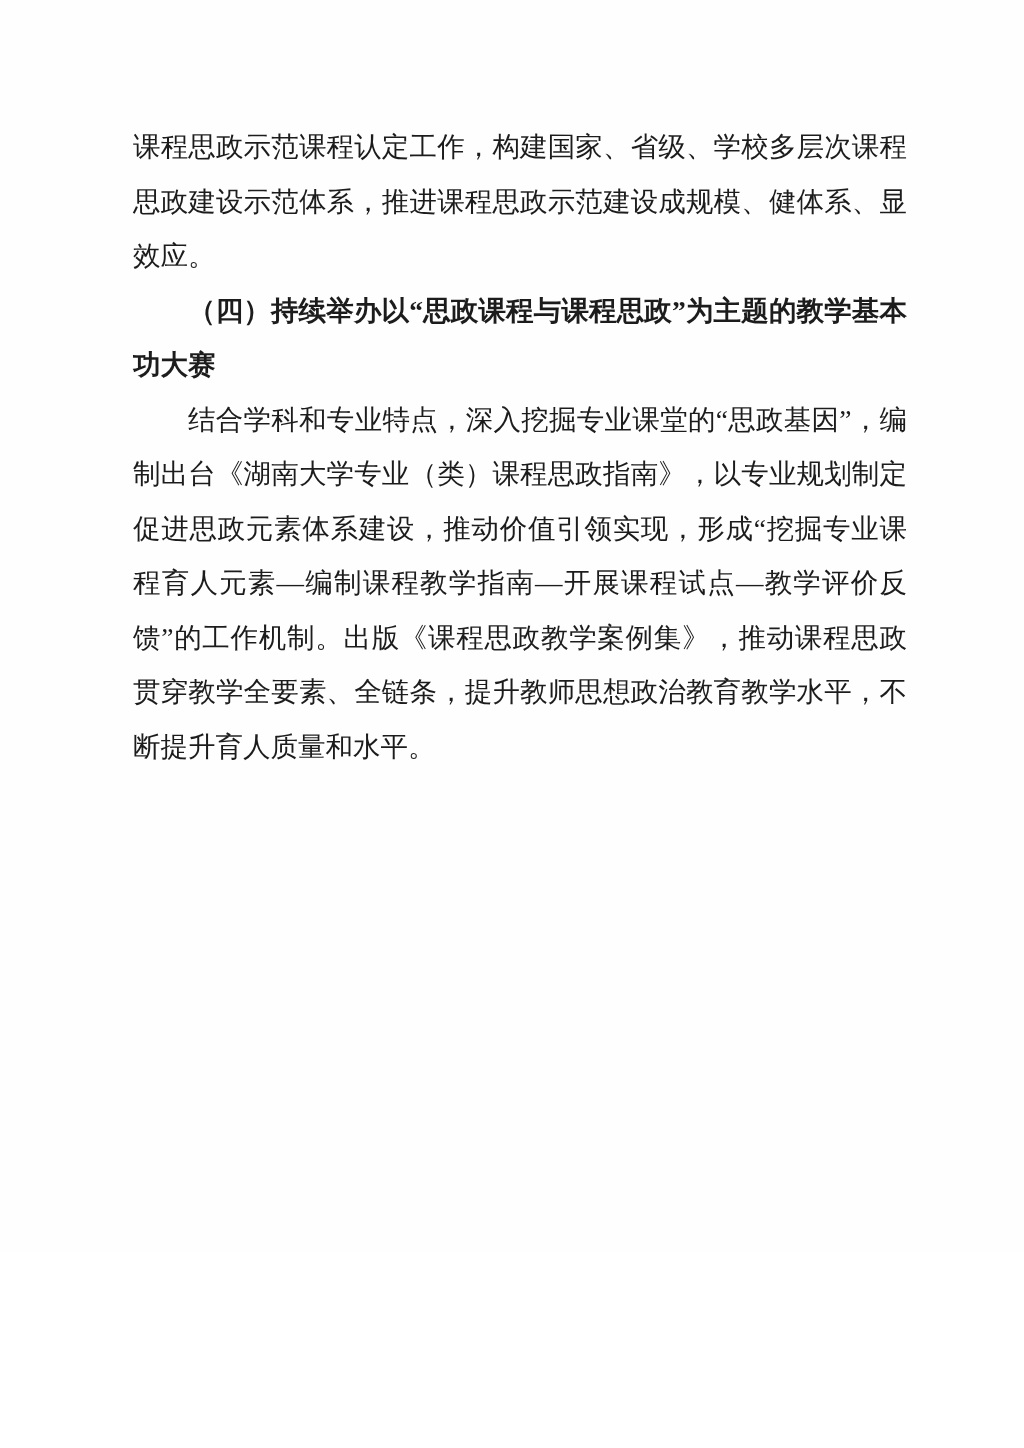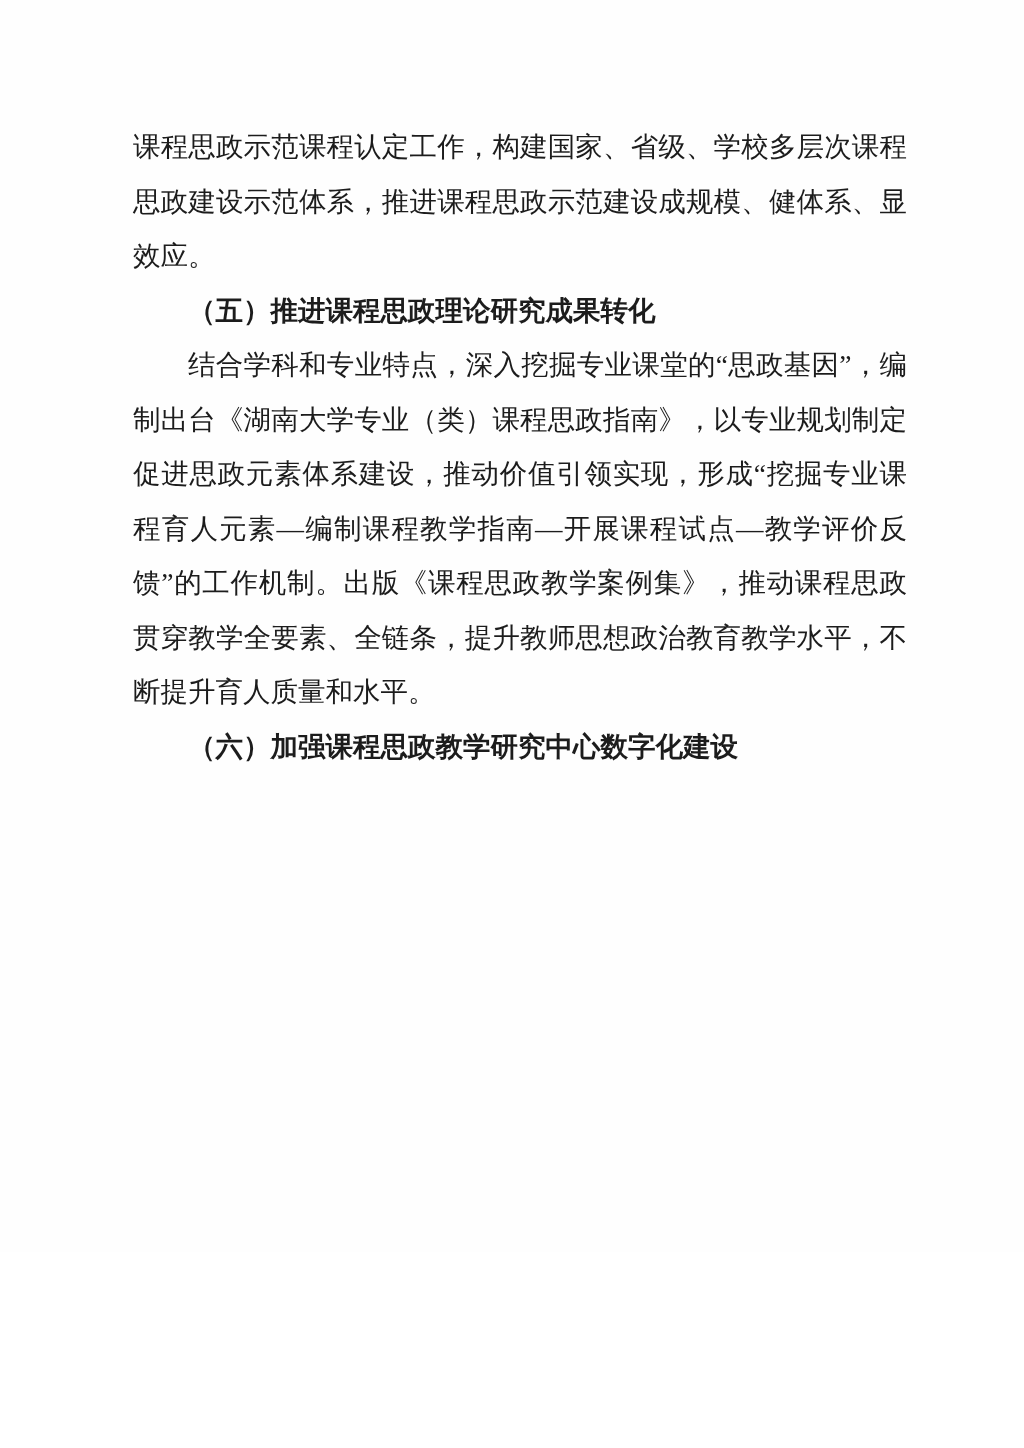--- a/index.html
+++ b/index.html
@@ -48,20 +48,19 @@
     font-size: 19px;
     color: #222222;
   }
 </style>
 </head>
 <body>
 
 <div class="page">
   <main class="content">
     <p class="para continuation">课程思政示范课程认定工作，构建国家、省级、学校多层次课程思政建设示范体系，推进课程思政示范建设成规模、健体系、显效应。</p>
-    <p class="para heading">（五）推进课程思政理论研究成果转化</p>
+    <p class="para heading">（四）持续举办以“思政课程与课程思政”为主题的教学基本功大赛</p>
     <p class="para body">结合学科和专业特点，深入挖掘专业课堂的“思政基因”，编制出台《湖南大学专业（类）课程思政指南》，以专业规划制定促进思政元素体系建设，推动价值引领实现，形成“挖掘专业课程育人元素—编制课程教学指南—开展课程试点—教学评价反馈”的工作机制。出版《课程思政教学案例集》，推动课程思政贯穿教学全要素、全链条，提升教师思想政治教育教学水平，不断提升育人质量和水平。</p>
-    <p class="para heading">（六）加强课程思政教学研究中心数字化建设</p>
   </main>
   <footer class="page-footer">
     <span class="page-number">5</span>
   </footer>
 </div>
 
 </body></html>

